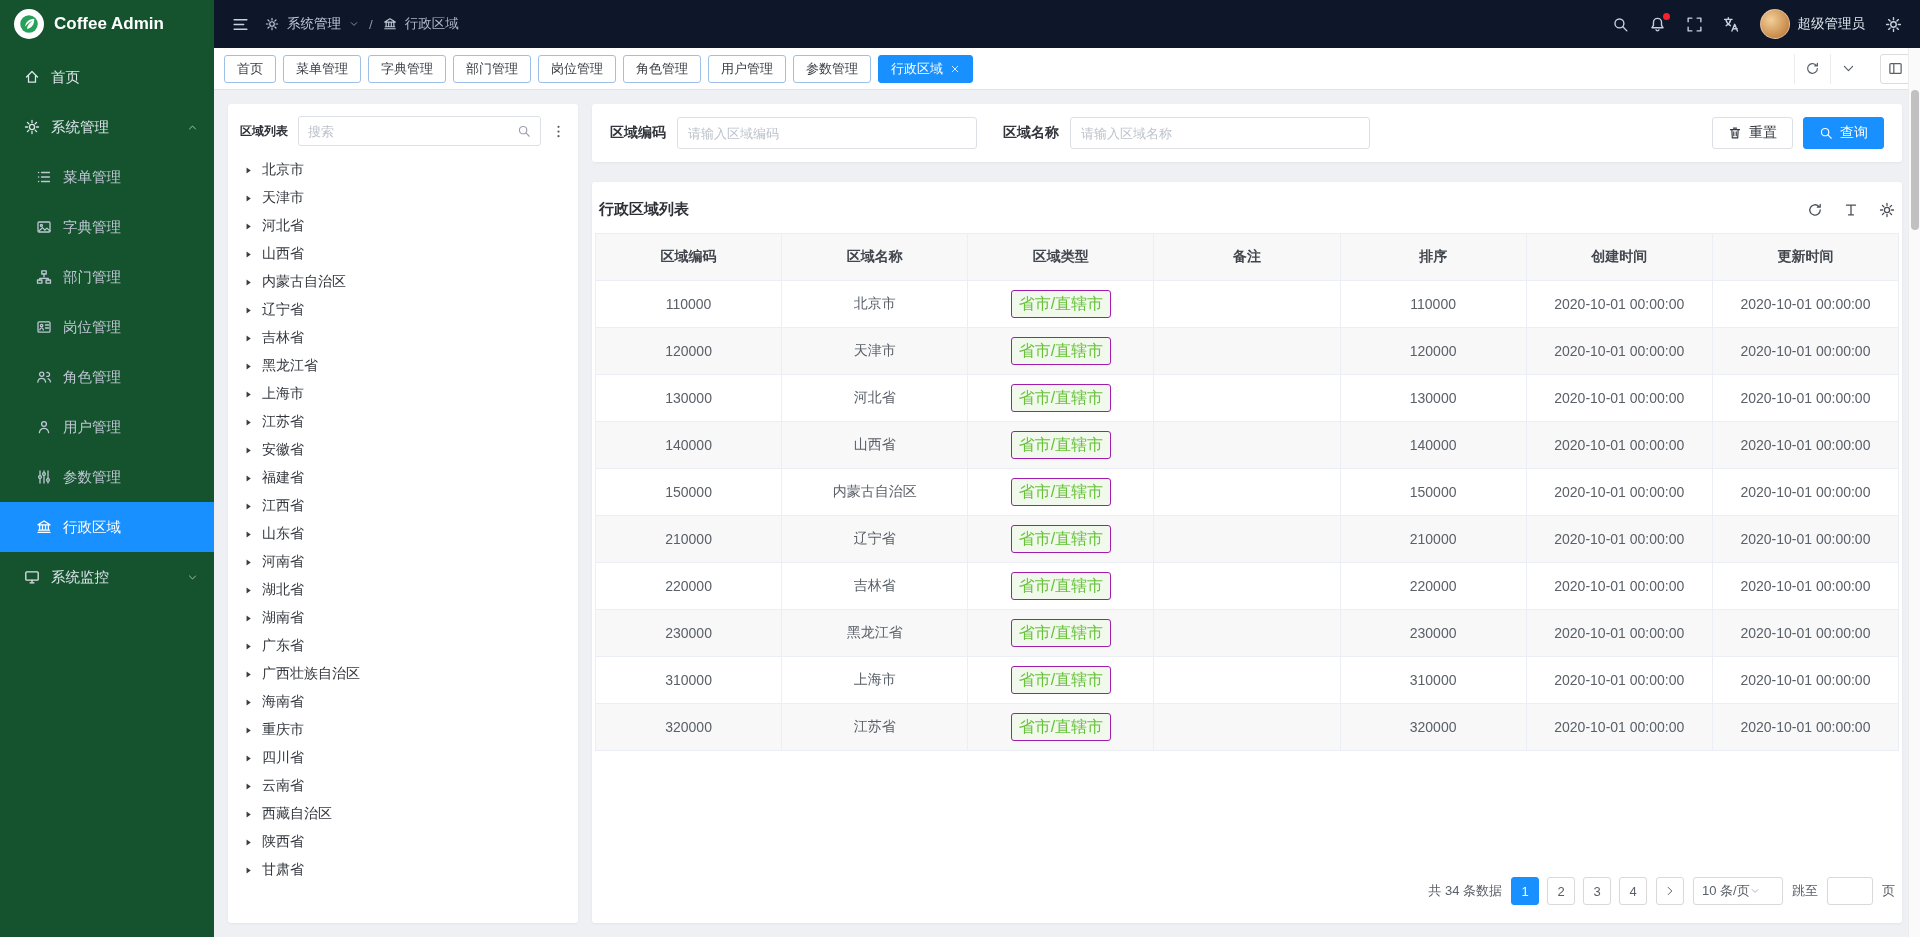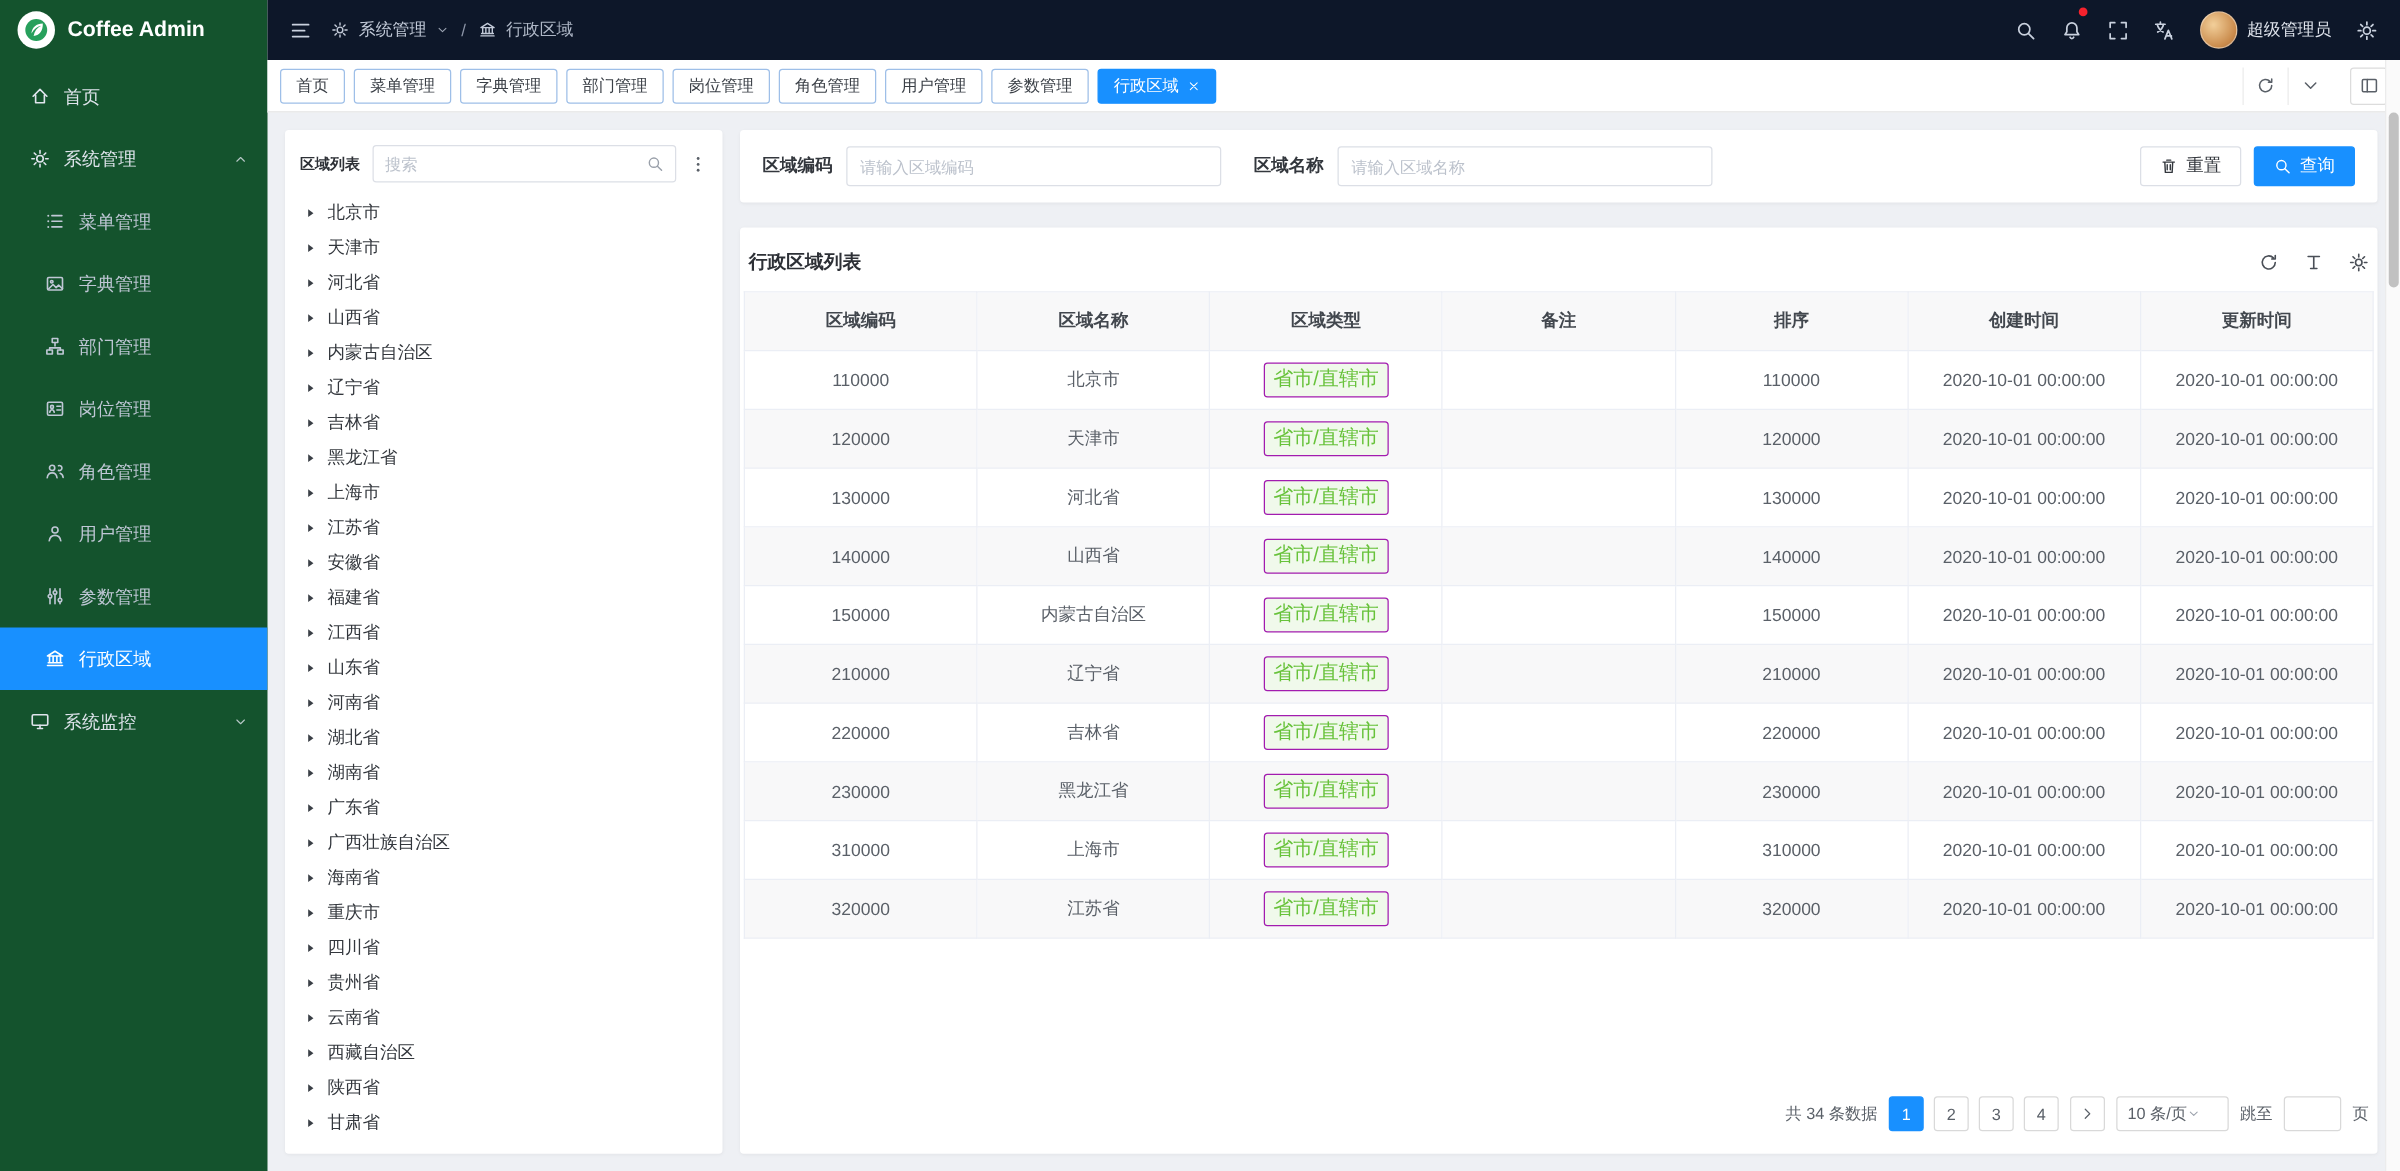--- a/index.html
+++ b/index.html
@@ -23,21 +23,21 @@
   .main{flex:1;display:flex;flex-direction:column;min-width:0}
 
   
   .topbar{height:48px;background:#0d1729;display:flex;align-items:center;gap:16px;padding:0 18px;color:#c9d1de;flex-shrink:0}
   .icon-btn{display:inline-flex;align-items:center;justify-content:center;position:relative;cursor:pointer;font-size:17px;color:#c9d1de}
   .breadcrumb{display:flex;align-items:center;gap:8px;font-size:13.5px;color:#c2cad8}
   .bc-ic{display:inline-flex;font-size:14px}
   .bc-ic.small{font-size:10px;opacity:.8}
   .breadcrumb .sep{color:#8b94a6;margin:0 2px}
   .bc-current{color:#aeb7c6}
-  .topbar-right{margin-left:auto;display:flex;gap:20px}
+  .topbar-right{margin-left:auto;display:flex;align-items:center;gap:20px}
   .dot{position:absolute;top:-3px;right:-4px;width:7px;height:7px;border-radius:50%;background:#f5222d}
   .avatar{width:30px;height:30px;border-radius:50%;background:radial-gradient(circle at 35% 35%,#f2cf9a,#c98a4b 70%,#9c6a36);border:1px solid rgba(255,255,255,.4);flex-shrink:0}
   .user-chip{display:flex;align-items:center;gap:8px;cursor:pointer;color:#dfe4ec;font-size:13.5px}
 
   
   .tabbar{height:42px;background:#fff;border-bottom:1px solid #e3e3e3;display:flex;align-items:center;padding:0 10px;gap:8px;flex-shrink:0}
   .tabs{display:flex;align-items:center;gap:7px}
   .tab{height:28px;display:inline-flex;align-items:center;gap:7px;padding:0 12px;border:1px solid #9ebfe8;border-radius:3px;font-size:13px;color:#3a3f46;background:#fff;cursor:pointer;white-space:nowrap}
   .tab.active{background:#1890ff;border-color:#1890ff;color:#fff}
   .tab-close{display:inline-flex;font-size:10px;cursor:pointer}
@@ -547,28 +547,20 @@
               </span>
               <span>重庆市</span>
             </div>
             <div class="tree-item">
               <span class="caret">
                 <svg width="9" height="11" viewBox="0 0 16 16" fill="currentColor">
                   <path d="M4.5 2.5l7.5 5.5-7.5 5.5z"></path>
                 </svg>
               </span>
               <span>四川省</span>
-            </div>
-            <div class="tree-item">
-              <span class="caret">
-                <svg width="9" height="11" viewBox="0 0 16 16" fill="currentColor">
-                  <path d="M4.5 2.5l7.5 5.5-7.5 5.5z"></path>
-                </svg>
-              </span>
-              <span>贵州省</span>
             </div>
             <div class="tree-item">
               <span class="caret">
                 <svg width="9" height="11" viewBox="0 0 16 16" fill="currentColor">
                   <path d="M4.5 2.5l7.5 5.5-7.5 5.5z"></path>
                 </svg>
               </span>
               <span>云南省</span>
             </div>
             <div class="tree-item">

